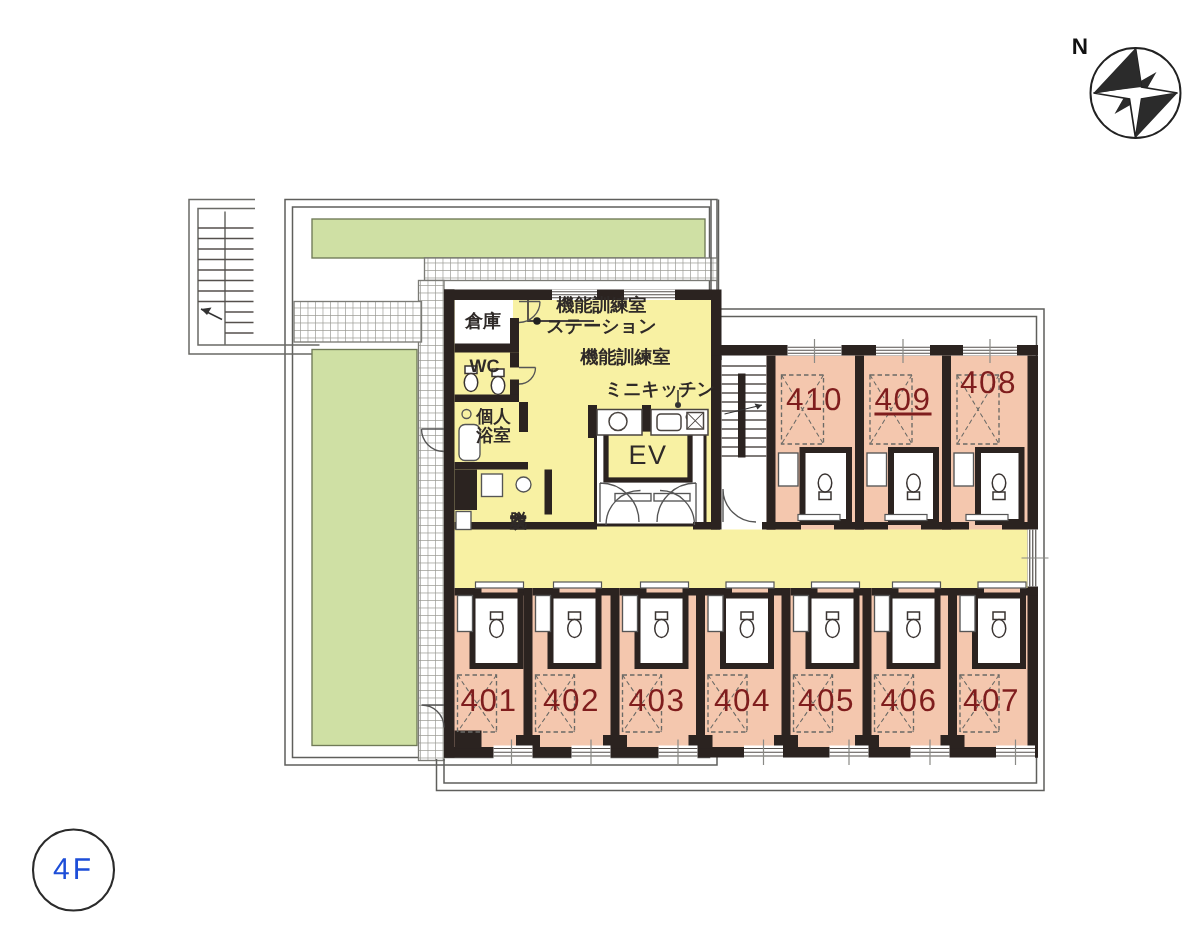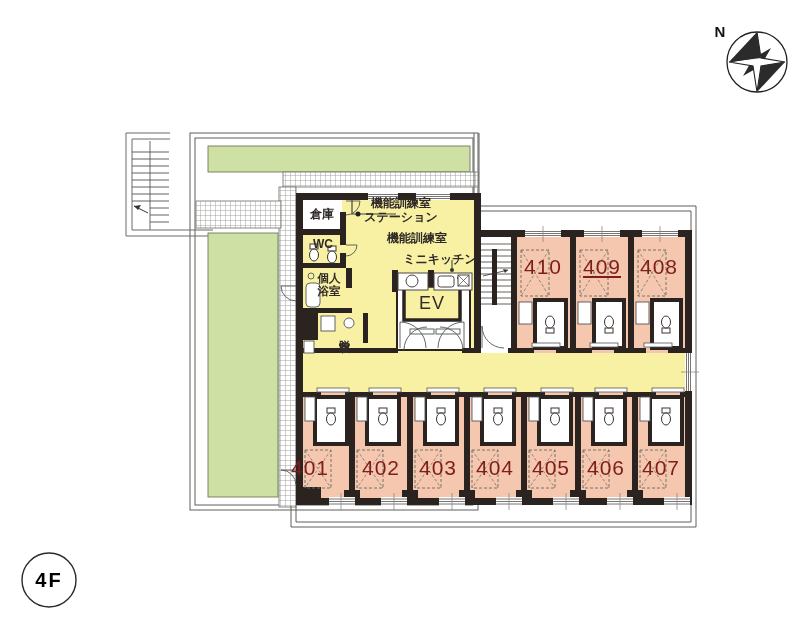--- a/index.html
+++ b/index.html
@@ -6,21 +6,21 @@
   #stage { position:relative; width:800px; height:626px; background:#ffffff; overflow:hidden;
            font-family:"Liberation Sans","DejaVu Sans",sans-serif; }
   #plan-svg { position:absolute; left:0; top:0; }
   .lbl { position:absolute; color:#2f2a28; text-align:center; line-height:1.05; white-space:nowrap;
          font-family:"Liberation Sans","DejaVu Sans",sans-serif; }
   .s12 { font-size:12px; font-weight:600; }
   .s11 { font-size:11.5px; font-weight:600; }
   .room-num { font-size:21px; font-weight:500; color:#7f1d1d; letter-spacing:1px; }
   .ev { font-size:18px; font-weight:400; color:#2f2a28; letter-spacing:1px; }
   .vert { writing-mode:vertical-rl; text-orientation:upright; line-height:1.0; }
-  .badge { font-size:20px; font-weight:700; color:#000000; letter-spacing:2px; }
+  .badge { font-size:20px; font-weight:400; color:#1d4ed8; letter-spacing:2px; }
   .north { font-size:15px; font-weight:700; color:#111; }
 </style>
 </head>
 <body>
 
 <div id="stage">
 <svg id="plan-svg" width="800" height="626" viewBox="0 0 800 626">
   <defs>
     <pattern id="grid" width="5" height="5" patternUnits="userSpaceOnUse">
       <rect width="5" height="5" fill="#ffffff"></rect>
@@ -333,22 +333,22 @@
 <div class="lbl s12" style="left:357px; top:232px; width:120px;">機能訓練室</div>
 <div class="lbl s12" style="left:298px; top:238px; width:50px;">WC</div>
 <div class="lbl s12" style="left:380px; top:253px; width:120px;">ミニキッチン</div>
 <div class="lbl s11" style="left:306px; top:272px; width:46px;">個人</div>
 <div class="lbl s11" style="left:306px; top:285px; width:46px;">浴室</div>
 <div class="lbl s11 vert" style="left:338px; top:310px; height:42px;">脱衣室</div>
 <div class="lbl ev" style="left:402px; top:294px; width:60px;">EV</div>
 
 <div class="lbl room-num" style="left:513px; top:256px; width:60px;">410</div>
 <div class="lbl room-num" style="left:572px; top:256px; width:60px;text-decoration:underline;">409</div>
-<div class="lbl room-num" style="left:629px; top:256px; width:60px;">408</div>
-
-<div class="lbl room-num" style="left:280px; top:457px; width:60px;">401</div>
+<div class="lbl room-num" style="left:629px; top:245px; width:60px;">408</div>
+
+<div class="lbl room-num" style="left:296px; top:457px; width:60px;">401</div>
 <div class="lbl room-num" style="left:351px; top:457px; width:60px;">402</div>
 <div class="lbl room-num" style="left:408px; top:457px; width:60px;">403</div>
 <div class="lbl room-num" style="left:465px; top:457px; width:60px;">404</div>
 <div class="lbl room-num" style="left:521px; top:457px; width:60px;">405</div>
 <div class="lbl room-num" style="left:576px; top:457px; width:60px;">406</div>
 <div class="lbl room-num" style="left:631px; top:457px; width:60px;">407</div>
 </div>
 
 </body></html>

